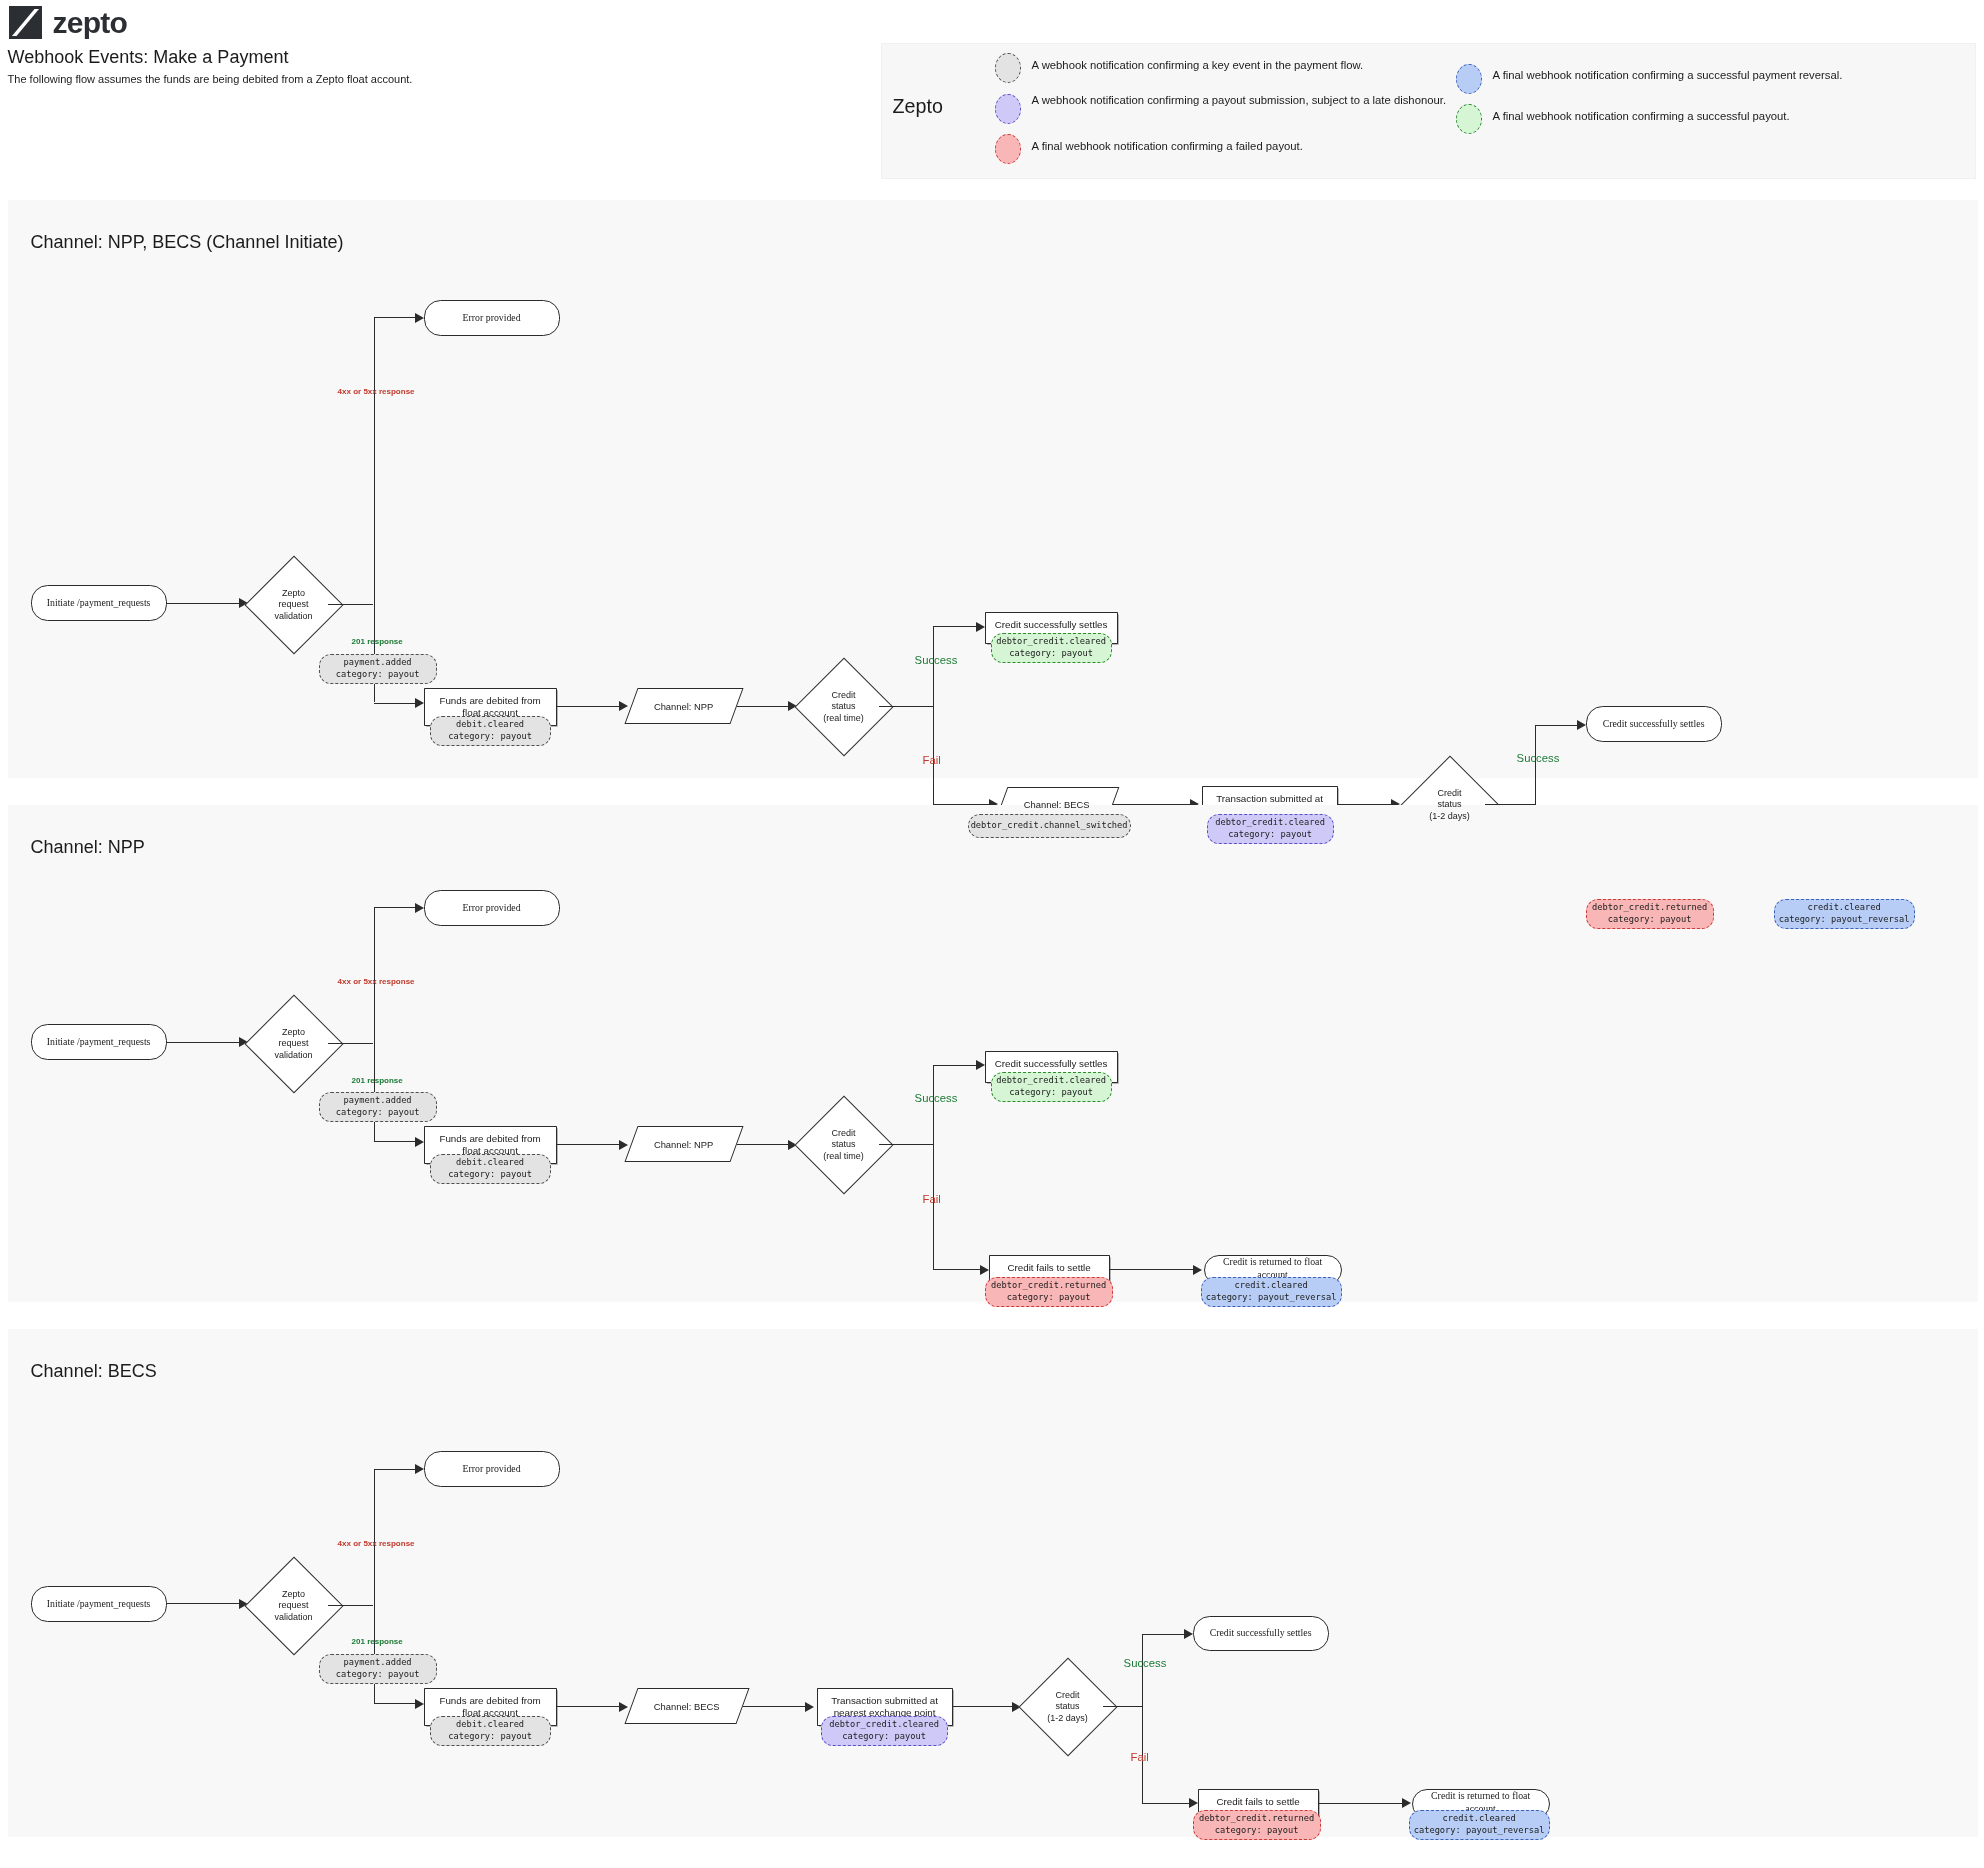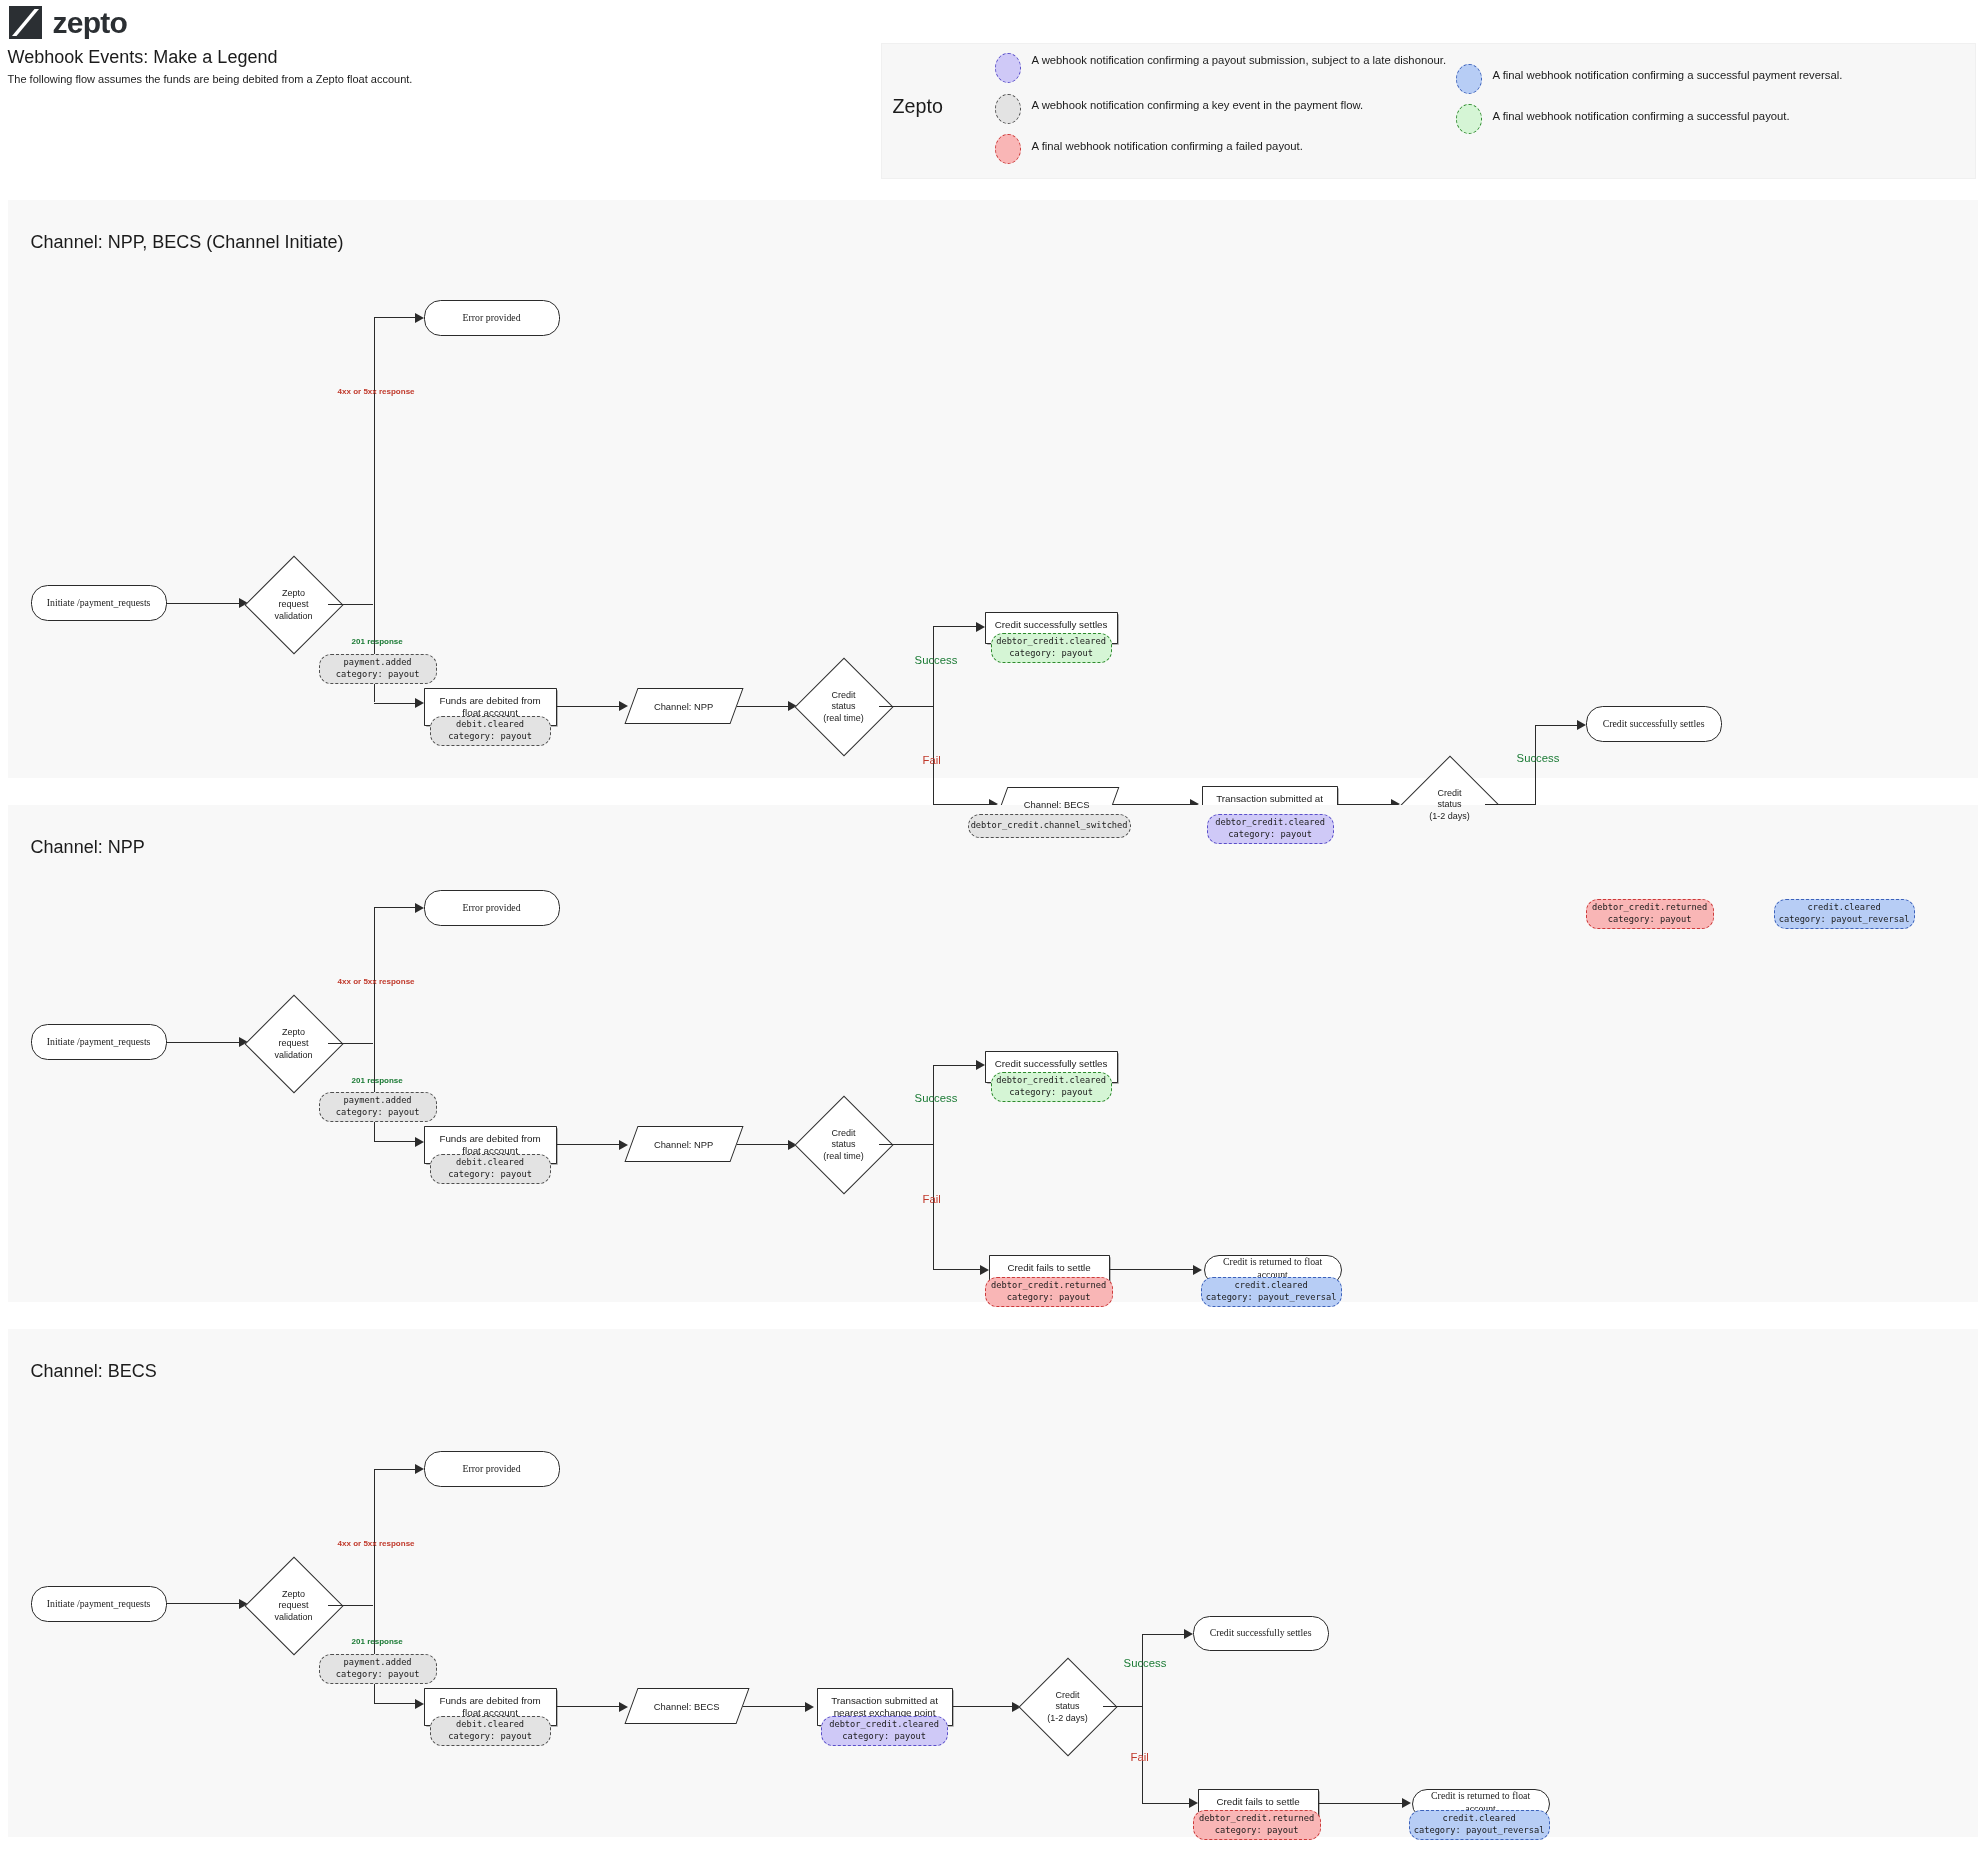--- a/index.html
+++ b/index.html
@@ -84,35 +84,35 @@
 <div class="header">
   <div class="logo-row">
     <span class="logo-mark">
       <svg width="33" height="33" viewBox="0 0 44 44">
         <rect x="0" y="0" width="44" height="44" fill="#2b2f33"></rect>
         <polygon points="4,40 34,4 40,4 10,40" fill="#ffffff"></polygon>
       </svg>
     </span>
     <span class="logo-word">zepto</span>
   </div>
-  <div class="page-title">Webhook Events: Make a Legend</div>
+  <div class="page-title">Webhook Events: Make a Payment</div>
   <div class="page-subtitle">The following flow assumes the funds are being debited from a Zepto float account.</div>
 </div>
 
 <div class="legend-box">
   <div class="legend-title">Zepto</div>
 
   <div class="legend-col c1">
+    <div class="legend-item">
+      <span class="legend-dot" style="background:#e3e3e3;border:1.5px dashed #4f4f4f;"></span>
+      <span class="legend-text">A webhook notification confirming a key event in the payment flow.</span>
+    </div>
     <div class="legend-item tall">
       <span class="legend-dot" style="background:#cfc9f7;border:1.5px dashed #5a4fc9;"></span>
       <span class="legend-text">A webhook notification confirming a payout submission, subject to a late dishonour.</span>
-    </div>
-    <div class="legend-item">
-      <span class="legend-dot" style="background:#e3e3e3;border:1.5px dashed #4f4f4f;"></span>
-      <span class="legend-text">A webhook notification confirming a key event in the payment flow.</span>
     </div>
     <div class="legend-item">
       <span class="legend-dot" style="background:#f9b6b6;border:1.5px dashed #cc3a3a;"></span>
       <span class="legend-text">A final webhook notification confirming a failed payout.</span>
     </div>
   </div>
 
   <div class="legend-col c2">
     <div class="legend-item" style="margin-top:10.6px;">
       <span class="legend-dot" style="background:#b7cdf5;border:1.5px dashed #3c62bb;"></span>

